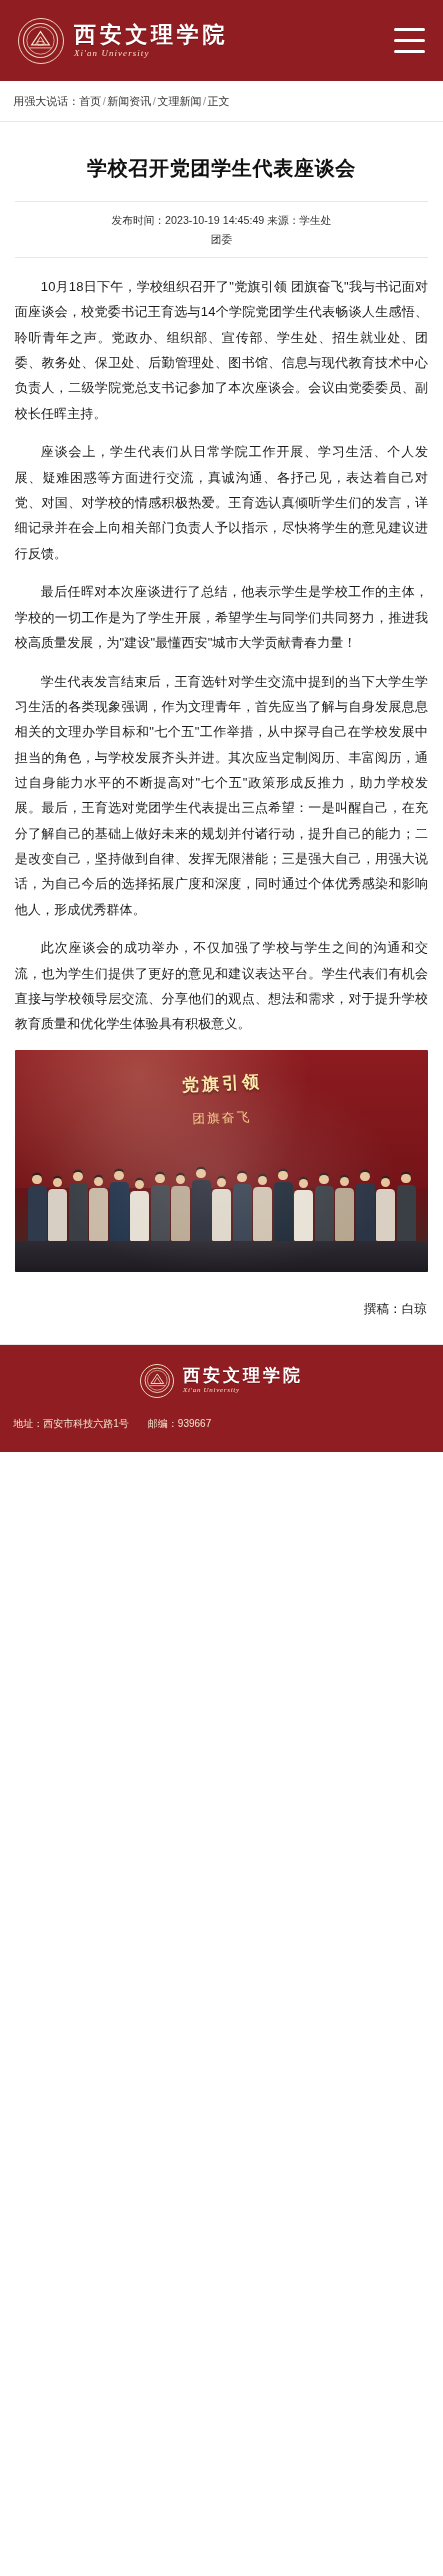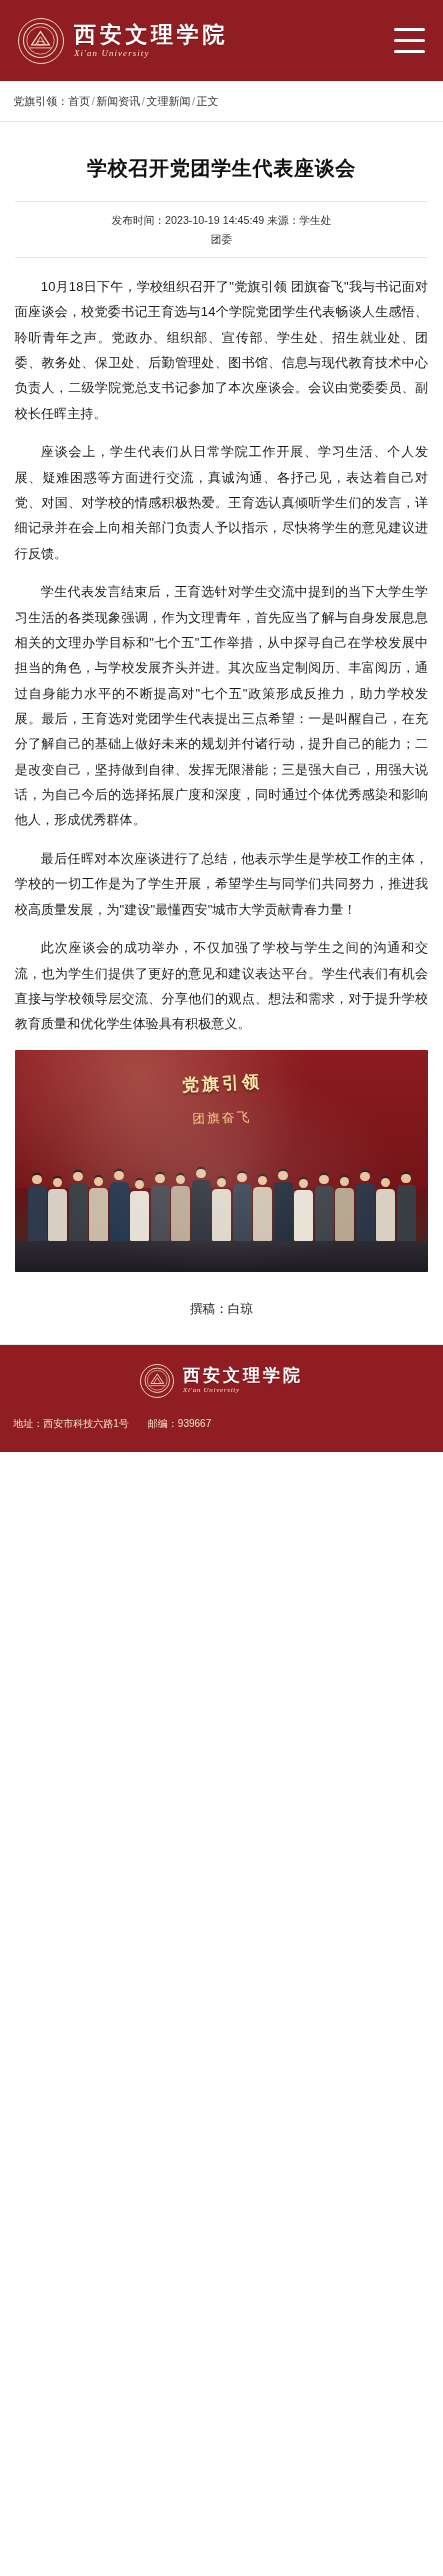--- a/index.html
+++ b/index.html
@@ -153,21 +153,21 @@
     background: linear-gradient(#2e2a33, #1d1b21);
   }
   .photo .glow {
     position: absolute; inset: 0;
     background: radial-gradient(ellipse at 50% 55%, rgba(255,255,255,.12), transparent 60%);
   }
 
   
   .signoff {
     padding: 1.5px 16.2px 22px 16.2px;
-    text-align: center;
+    text-align: right;
     font-size: 12.6px;
     line-height: 2.1;
     color: #1a1a1a;
     font-family: Liberation Serif, serif;
   }
 
   
   .footer-rule { height: 0.7px; background: #e6e6e6; }
   .footer {
     background: #8f1d22;
@@ -208,43 +208,43 @@
       </div>
     </div>
     <div class="menu-btn">
       <span></span>
       <span></span>
       <span></span>
     </div>
   </div>
 
   <div class="breadcrumb">
-    <span class="bc-label">党旗引领：</span>
+    <span class="bc-label">用强大说话：</span>
     <span class="bc-item">首页</span>
     <span class="bc-sep">/</span>
     <span class="bc-item">新闻资讯</span>
     <span class="bc-sep">/</span>
     <span class="bc-item">文理新闻</span>
     <span class="bc-sep">/</span>
     <span class="bc-item">正文</span>
   </div>
 
   <div class="article">
     <h1 class="art-title">学校召开党团学生代表座谈会</h1>
 
     <div class="art-meta">
       <div>发布时间：2023-10-19 14:45:49 来源：学生处</div>
       <div>团委</div>
     </div>
 
     <div class="art-body">
       <p>10月18日下午，学校组织召开了"党旗引领 团旗奋飞"我与书记面对面座谈会，校党委书记王育选与14个学院党团学生代表畅谈人生感悟、聆听青年之声。党政办、组织部、宣传部、学生处、招生就业处、团委、教务处、保卫处、后勤管理处、图书馆、信息与现代教育技术中心负责人，二级学院党总支书记参加了本次座谈会。会议由党委委员、副校长任晖主持。</p>
       <p>座谈会上，学生代表们从日常学院工作开展、学习生活、个人发展、疑难困惑等方面进行交流，真诚沟通、各抒己见，表达着自己对党、对国、对学校的情感积极热爱。王育选认真倾听学生们的发言，详细记录并在会上向相关部门负责人予以指示，尽快将学生的意见建议进行反馈。</p>
+      <p>最后任晖对本次座谈进行了总结，他表示学生是学校工作的主体，学校的一切工作是为了学生开展，希望学生与同学们共同努力，推进我校高质量发展，为"建设"最懂西安"城市大学贡献青春力量！</p>
       <p>学生代表发言结束后，王育选针对学生交流中提到的当下大学生学习生活的各类现象强调，作为文理青年，首先应当了解与自身发展息息相关的文理办学目标和"七个五"工作举措，从中探寻自己在学校发展中担当的角色，与学校发展齐头并进。其次应当定制阅历、丰富阅历，通过自身能力水平的不断提高对"七个五"政策形成反推力，助力学校发展。最后，王育选对党团学生代表提出三点希望：一是叫醒自己，在充分了解自己的基础上做好未来的规划并付诸行动，提升自己的能力；二是改变自己，坚持做到自律、发挥无限潜能；三是强大自己，用强大说话，为自己今后的选择拓展广度和深度，同时通过个体优秀感染和影响他人，形成优秀群体。</p>
-      <p>最后任晖对本次座谈进行了总结，他表示学生是学校工作的主体，学校的一切工作是为了学生开展，希望学生与同学们共同努力，推进我校高质量发展，为"建设"最懂西安"城市大学贡献青春力量！</p>
       <p>此次座谈会的成功举办，不仅加强了学校与学生之间的沟通和交流，也为学生们提供了更好的意见和建议表达平台。学生代表们有机会直接与学校领导层交流、分享他们的观点、想法和需求，对于提升学校教育质量和优化学生体验具有积极意义。</p>
     </div>
 
     <div class="photo">
       <div class="stage-bg"></div>
       <div class="banner">党旗引领</div>
       <div class="banner2">团旗奋飞</div>
       <div class="crowd">
         <div class="person">
             <div class="head"></div>

